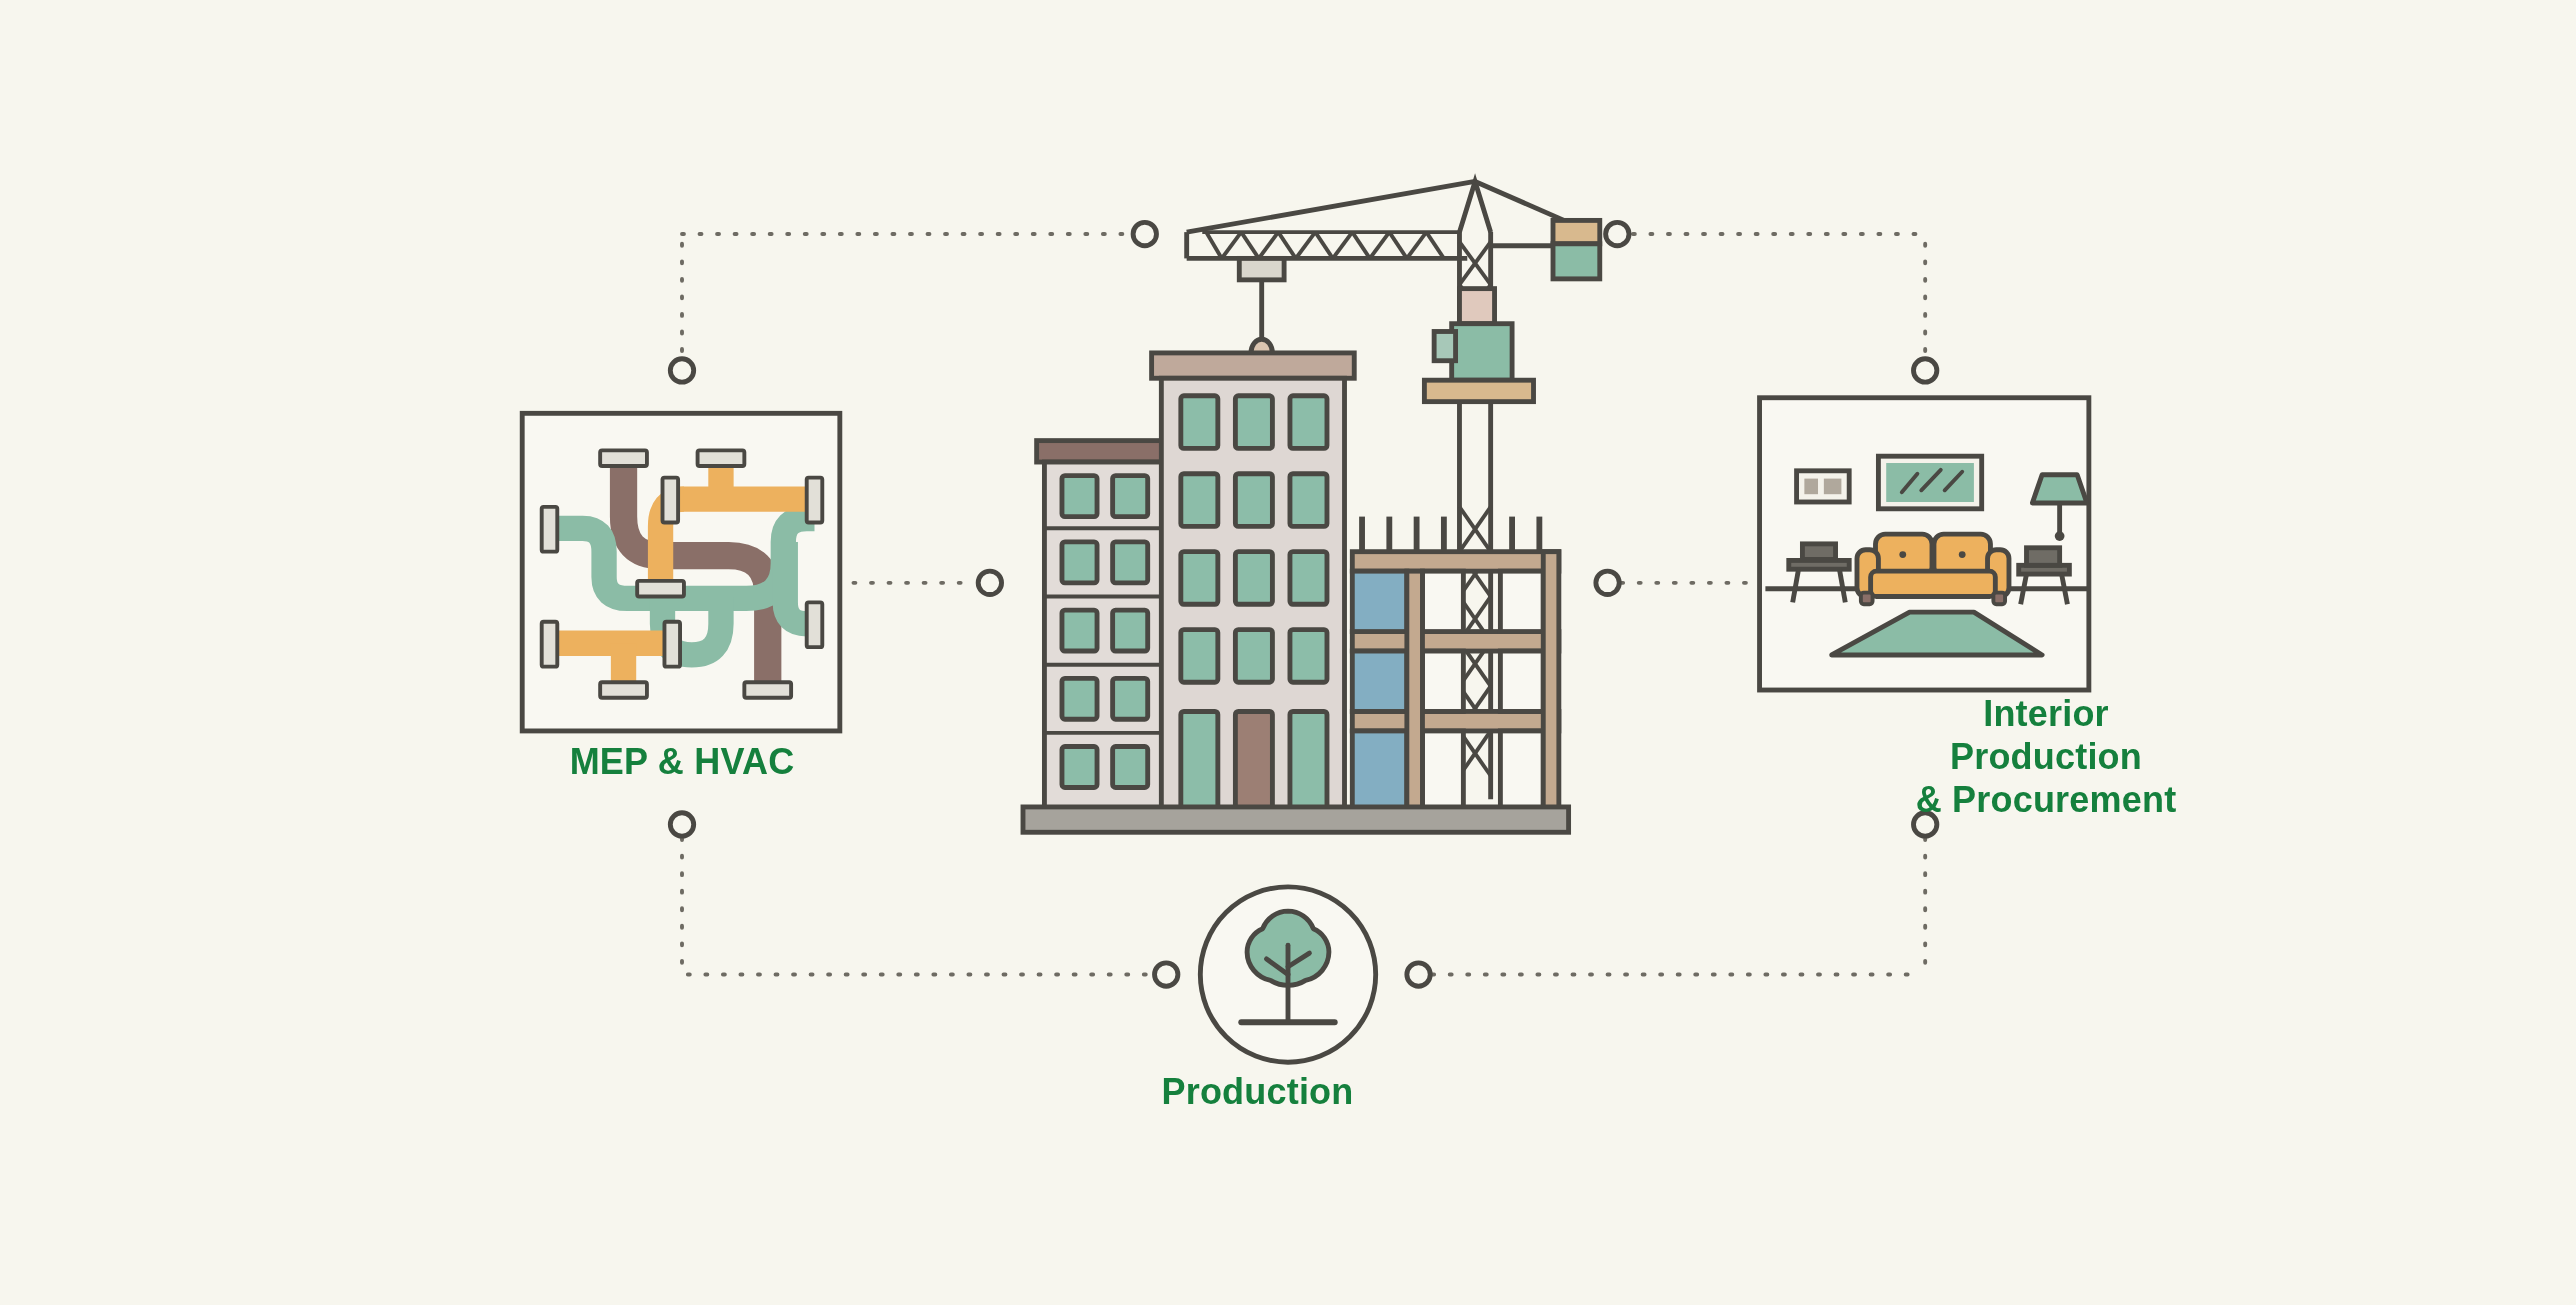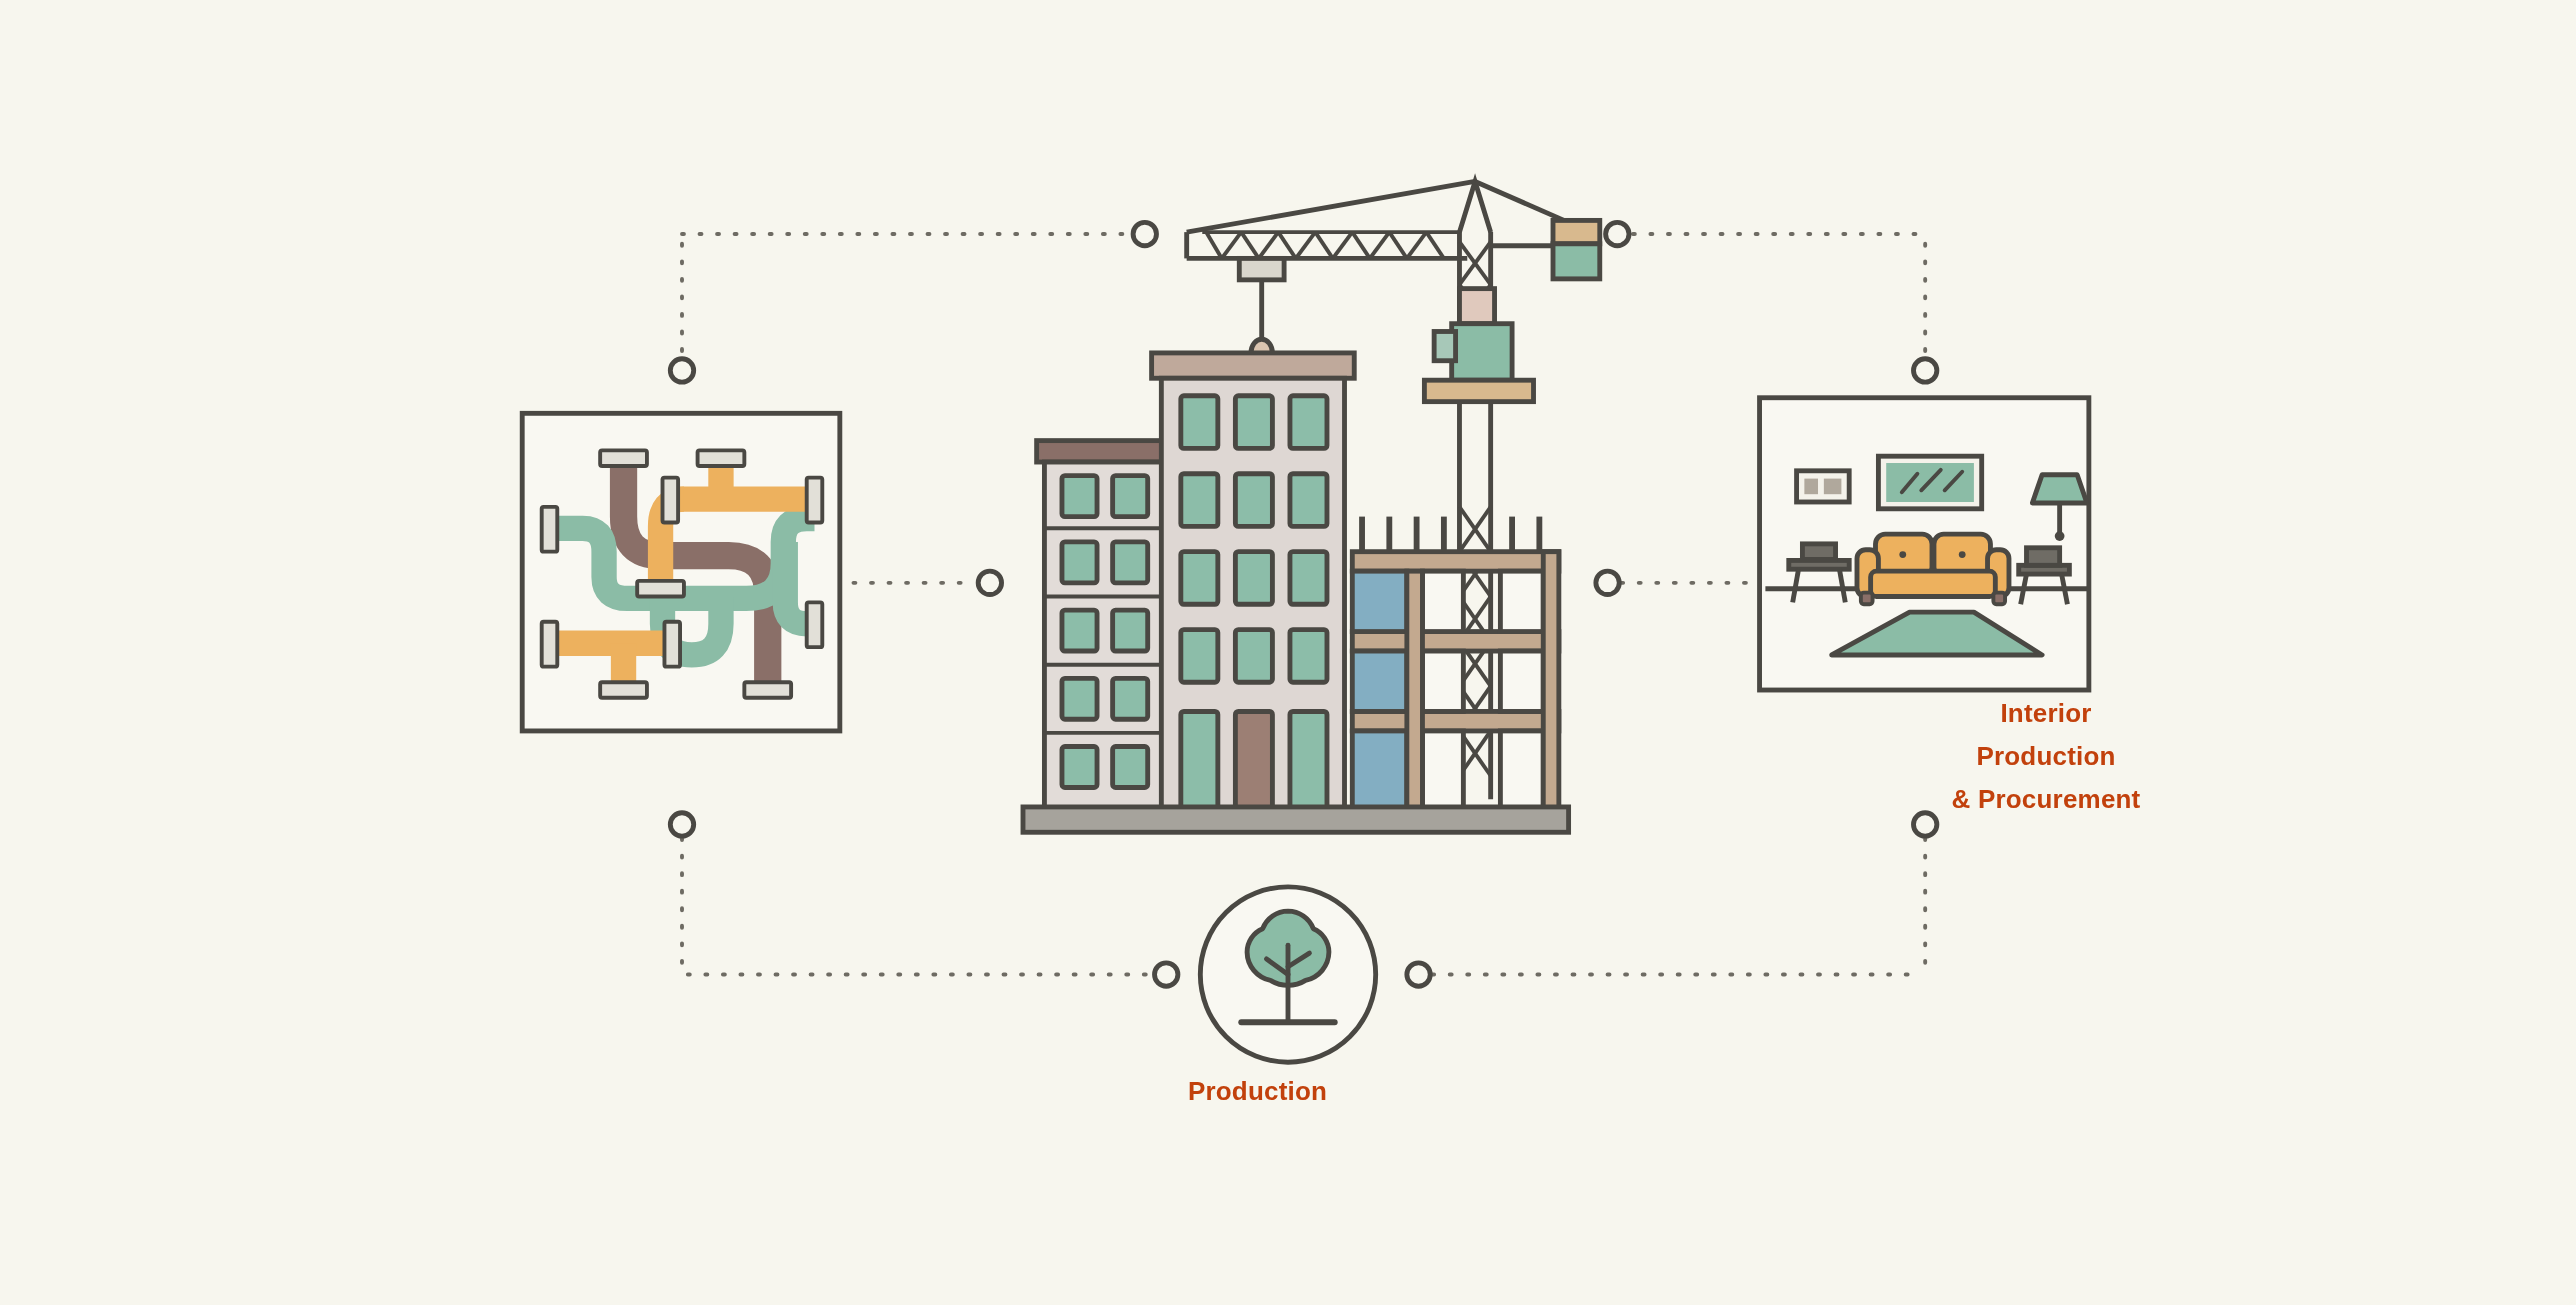--- a/index.html
+++ b/index.html
@@ -26,23 +26,23 @@
     top: 0;
     width: 2576px;
     height: 1306px;
     display: block;
   }
   .node-label {
     position: absolute;
     text-align: center;
     font-family: "Liberation Sans", sans-serif;
     font-weight: bold;
-    font-size: 26px;
+    font-size: 36px;
     line-height: 43px;
-    color: #c2410c;
+    color: #15803d;
     letter-spacing: 0.2px;
     white-space: pre-line;
   }
   #label-mep {
     left: 409px;
     top: 740px;
     width: 546px;
   }
   #label-interior {
     left: 1773px;
@@ -358,20 +358,21 @@
         <g fill="#c3a98f" stroke="#4a4843" stroke-width="5">
           <rect x="1444" y="586" width="16" height="244"></rect>
           <rect x="1584" y="566" width="16" height="264"></rect>
         </g>
       </g>
 
       <rect x="1050" y="828" width="560" height="26" fill="#a6a39c" stroke="#4a4843" stroke-width="5"></rect>
     </g>
   </svg>
 
+  <div class="node-label" id="label-mep">MEP &amp; HVAC</div>
 
   <div class="node-label" id="label-interior">Interior
 Production
 &amp; Procurement</div>
 
   <div class="node-label" id="label-landscaping">Production</div>
 
 </div>
 
 

